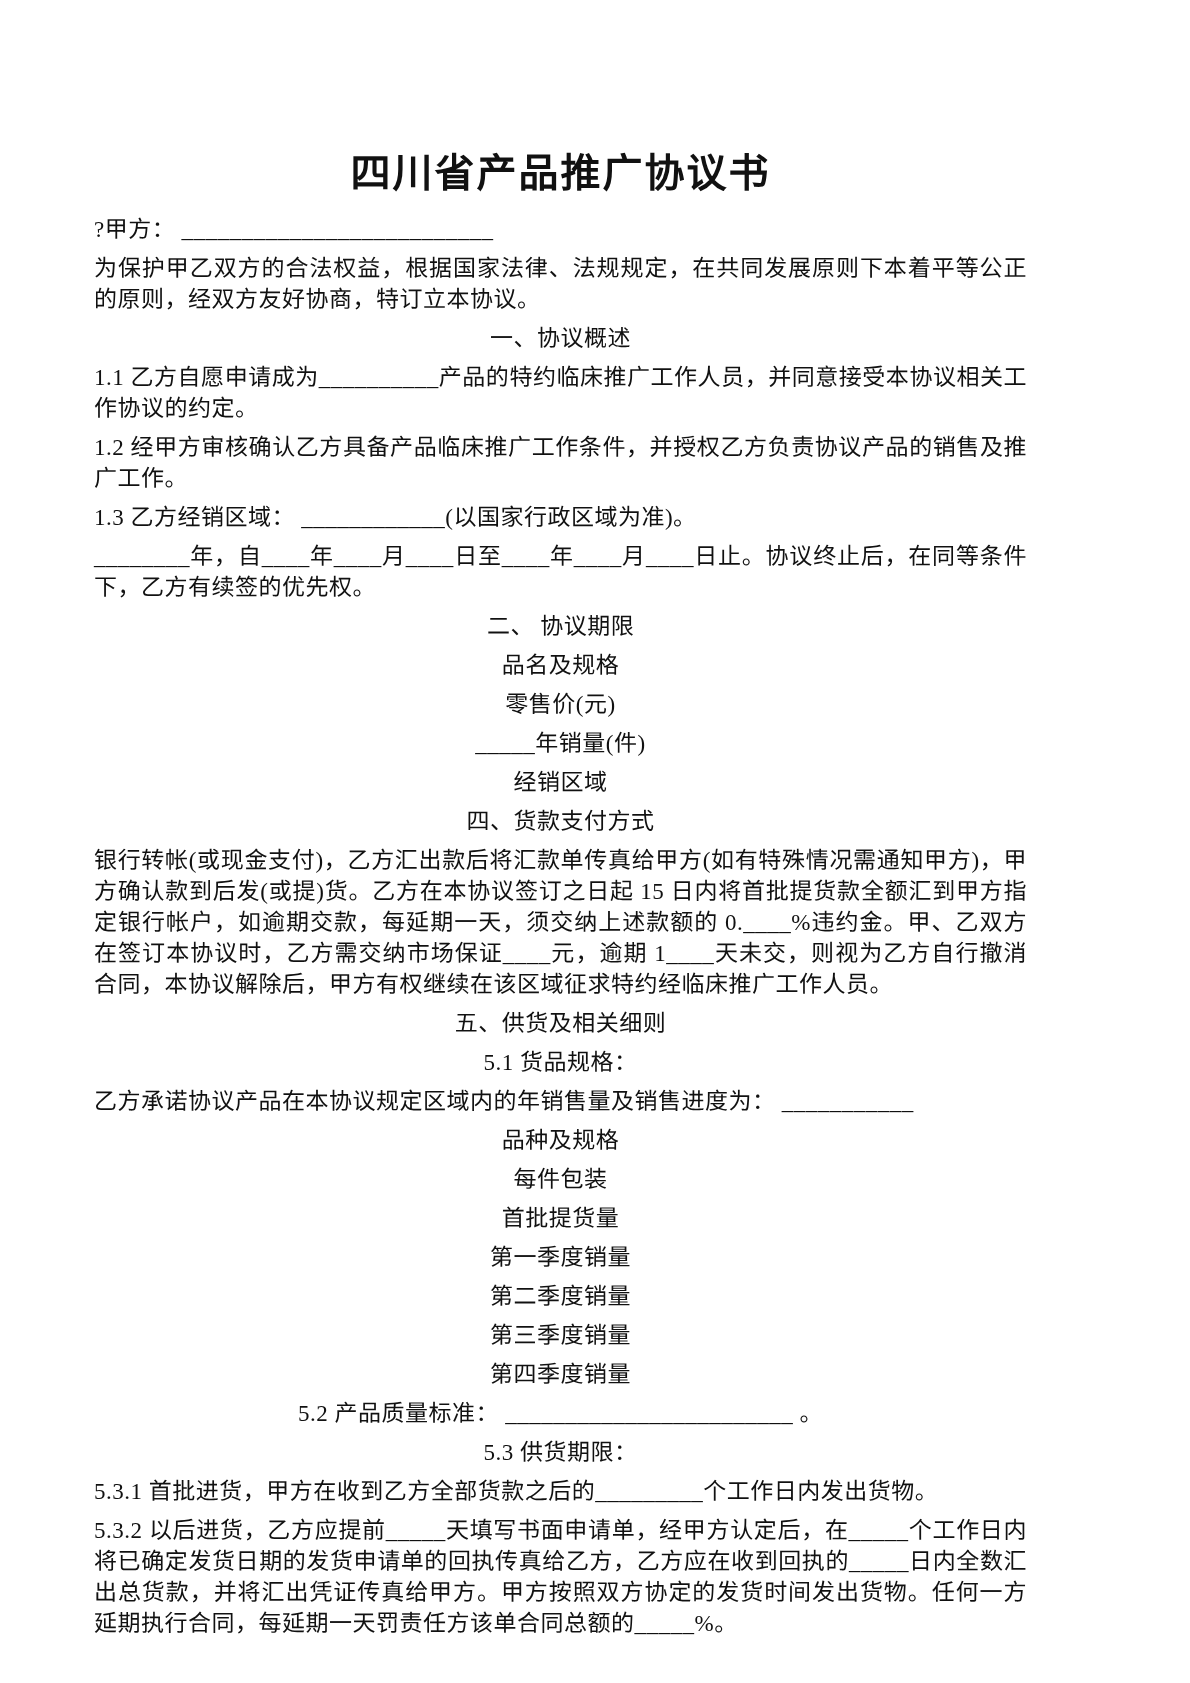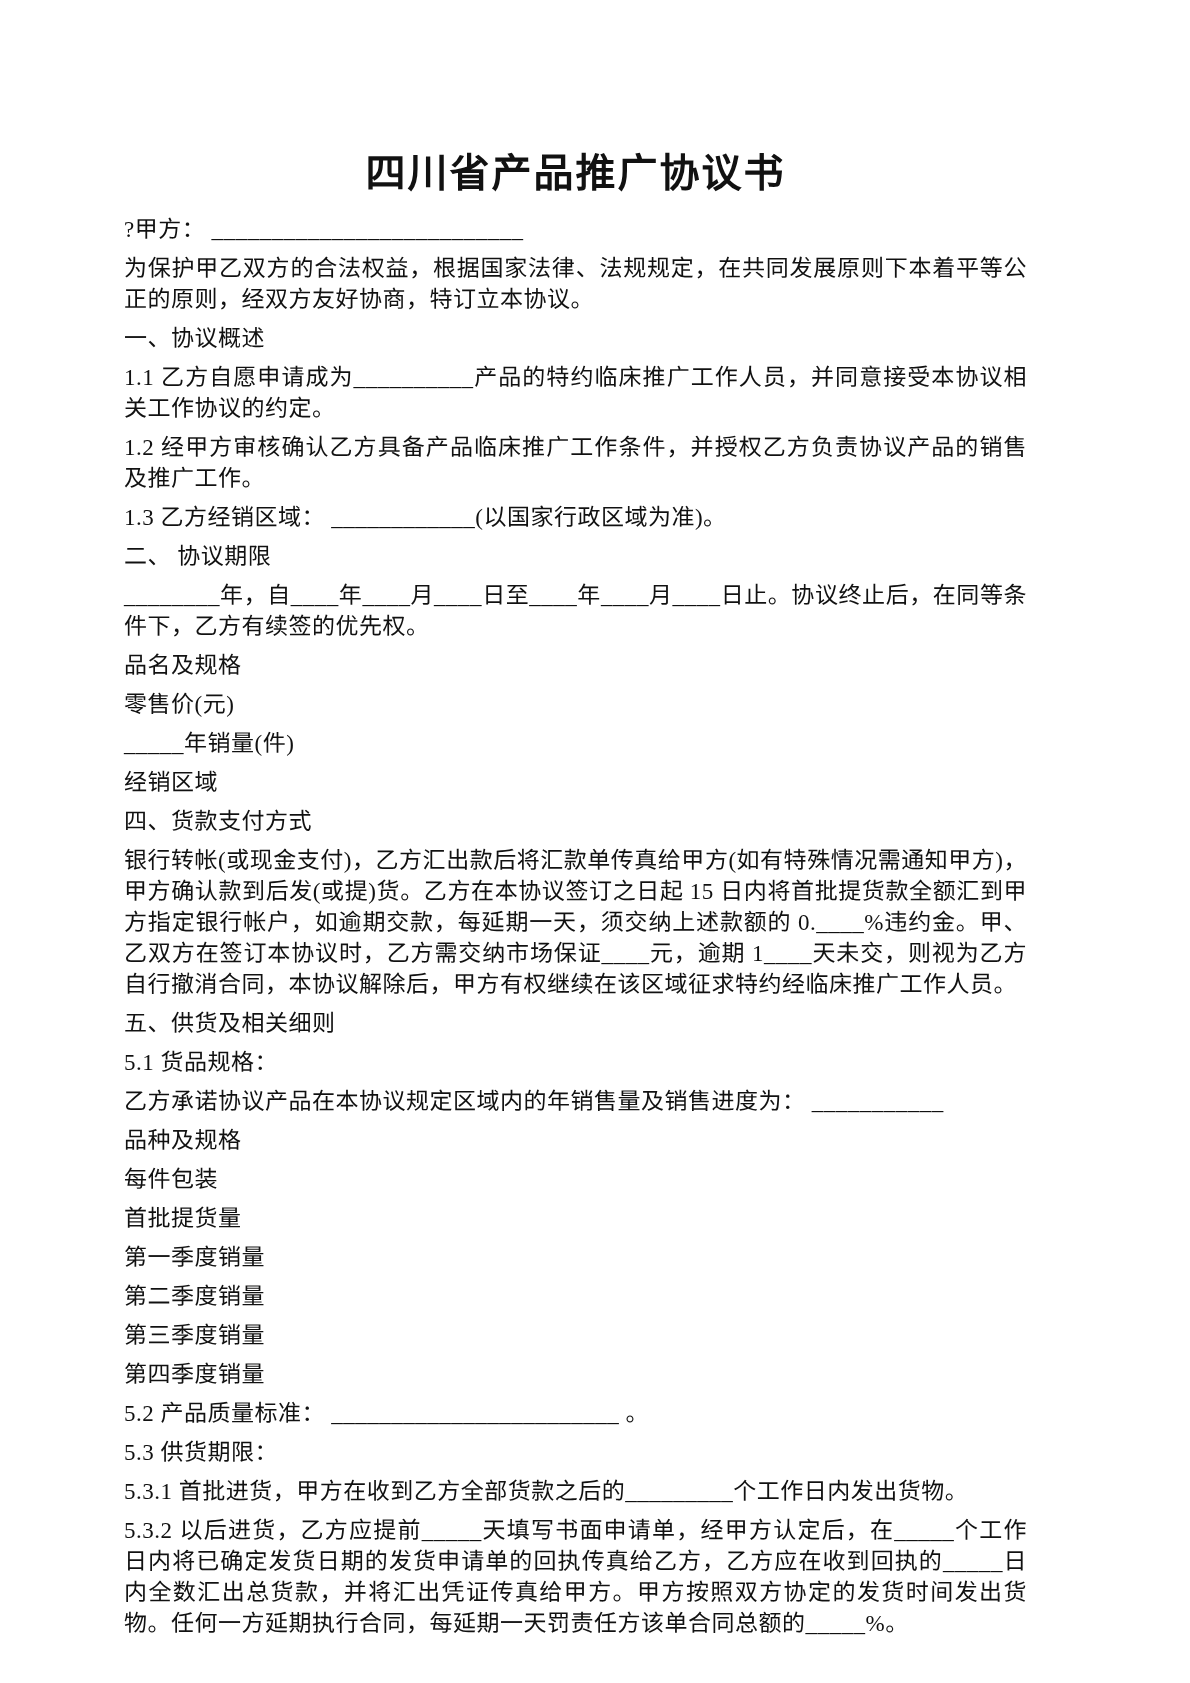--- a/index.html
+++ b/index.html
@@ -12,57 +12,57 @@
     height: 1683px;
     position: relative;
     font-family: "Liberation Serif", "DejaVu Serif", serif;
     color: #111111;
     overflow: hidden;
   }
   .page {
     box-sizing: border-box;
     width: 1190px;
     height: 1683px;
-    padding: 148px 155px 60px 116px;
+    padding: 148px 155px 60px 86px;
     background: #ffffff;
   }
   .doc-title {
     font-size: 40px;
     line-height: 52px;
     font-weight: bold;
     text-align: center;
     margin: 0 0 14px 0;
     letter-spacing: 2px;
   }
   .para {
     font-size: 23px;
     line-height: 31px;
     margin: 8px;
     text-align: justify;
     word-break: break-all;
     letter-spacing: 0.5px;
   }
   .para.heading {
-    text-align: left;
+    text-align: center;
   }
 </style>
 </head>
 <body>
 
 <div class="page">
   <h1 class="doc-title">四川省产品推广协议书</h1>
 
   <p class="para">?甲方： __________________________</p>
   <p class="para">为保护甲乙双方的合法权益，根据国家法律、法规规定，在共同发展原则下本着平等公正的原则，经双方友好协商，特订立本协议。</p>
   <p class="para heading">一、协议概述</p>
   <p class="para">1.1 乙方自愿申请成为__________产品的特约临床推广工作人员，并同意接受本协议相关工作协议的约定。</p>
   <p class="para">1.2 经甲方审核确认乙方具备产品临床推广工作条件，并授权乙方负责协议产品的销售及推广工作。</p>
   <p class="para">1.3 乙方经销区域： ____________(以国家行政区域为准)。</p>
+  <p class="para">________年，自____年____月____日至____年____月____日止。协议终止后，在同等条件下，乙方有续签的优先权。</p>
   <p class="para heading">二、 协议期限</p>
-  <p class="para">________年，自____年____月____日至____年____月____日止。协议终止后，在同等条件下，乙方有续签的优先权。</p>
   <p class="para heading">品名及规格</p>
   <p class="para heading">零售价(元)</p>
   <p class="para heading">_____年销量(件)</p>
   <p class="para heading">经销区域</p>
   <p class="para heading">四、货款支付方式</p>
   <p class="para">银行转帐(或现金支付)，乙方汇出款后将汇款单传真给甲方(如有特殊情况需通知甲方)，甲方确认款到后发(或提)货。乙方在本协议签订之日起 15 日内将首批提货款全额汇到甲方指定银行帐户，如逾期交款，每延期一天，须交纳上述款额的 0.____%违约金。甲、乙双方在签订本协议时，乙方需交纳市场保证____元，逾期 1____天未交，则视为乙方自行撤消合同，本协议解除后，甲方有权继续在该区域征求特约经临床推广工作人员。</p>
   <p class="para heading">五、供货及相关细则</p>
   <p class="para heading">5.1 货品规格：</p>
   <p class="para">乙方承诺协议产品在本协议规定区域内的年销售量及销售进度为： ___________</p>
   <p class="para heading">品种及规格</p>

